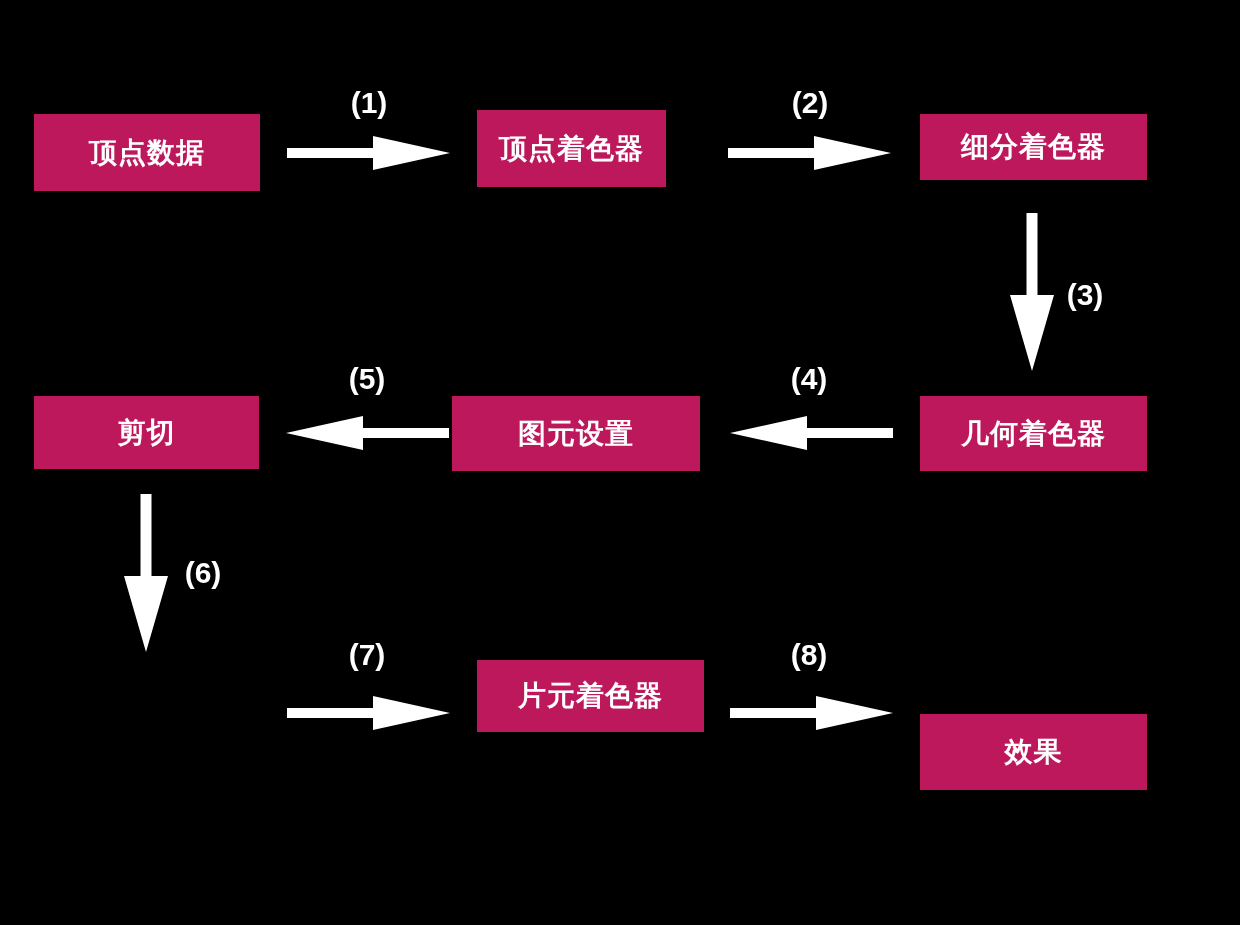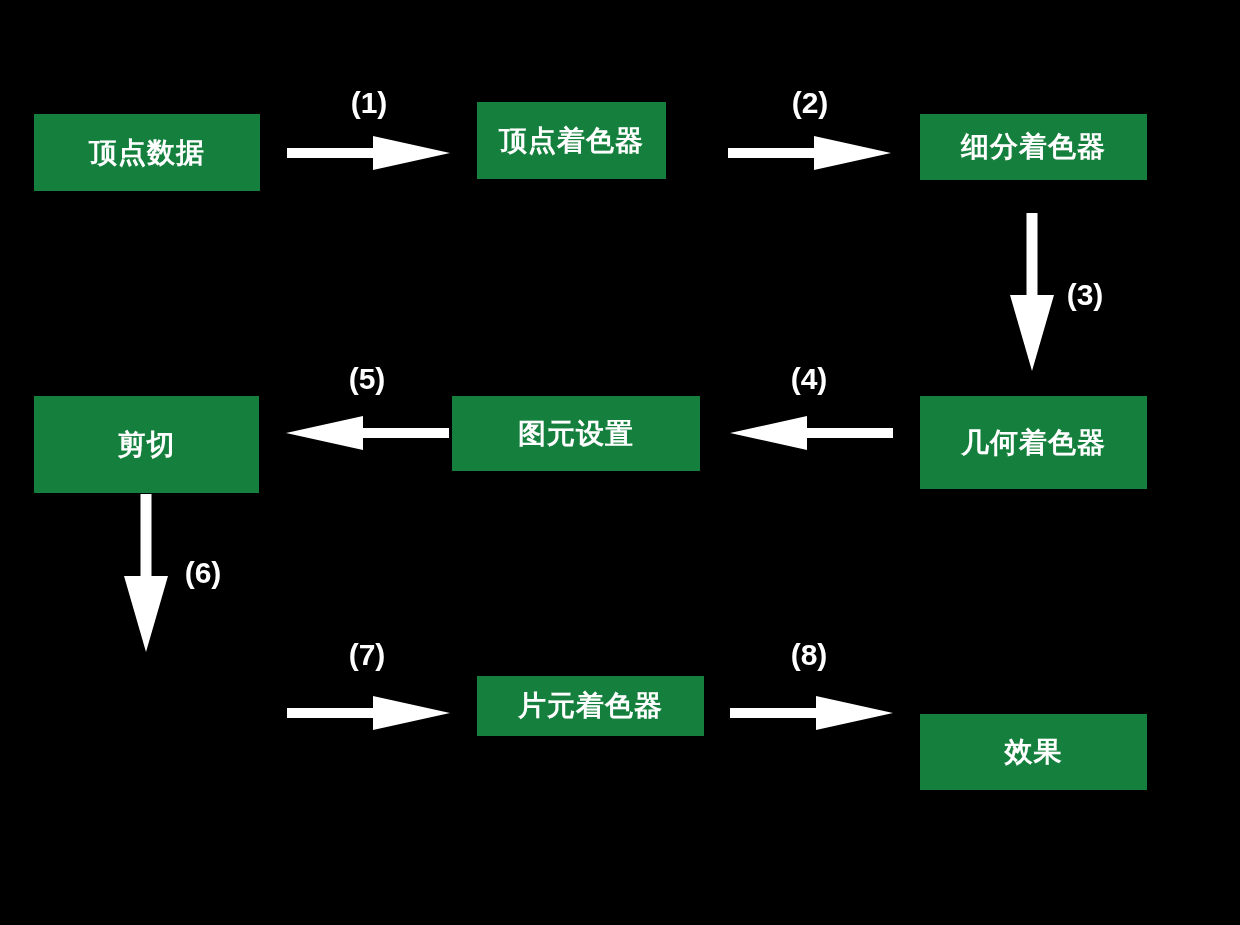--- a/index.html
+++ b/index.html
@@ -10,21 +10,21 @@
   }
   .stage {
     position: relative;
     width: 1240px;
     height: 925px;
     background: #000000;
     overflow: hidden;
   }
   .node {
     position: absolute;
-    background: #15803d;
+    background: #be185d;
     color: #ffffff;
     display: flex;
     align-items: center;
     justify-content: center;
     font-size: 28px;
     font-weight: 600;
     letter-spacing: 1px;
     box-sizing: border-box;
   }
   .step-label {
@@ -42,28 +42,28 @@
   .arrow polygon {
     fill: #ffffff;
   }
 </style>
 </head>
 <body>
 
 <div class="stage">
 
   <div class="node" style="left:34px; top:114px; width:226px; height:77px">顶点数据</div>
-  <div class="node" style="left:477px; top:102px; width:189px; height:77px">顶点着色器</div>
+  <div class="node" style="left:477px; top:110px; width:189px; height:77px">顶点着色器</div>
   <div class="node" style="left:920px; top:114px; width:227px; height:66px">细分着色器</div>
 
-  <div class="node" style="left:920px; top:396px; width:227px; height:93px">几何着色器</div>
+  <div class="node" style="left:920px; top:396px; width:227px; height:75px">几何着色器</div>
   <div class="node" style="left:452px; top:396px; width:248px; height:75px">图元设置</div>
-  <div class="node" style="left:34px; top:396px; width:225px; height:97px">剪切</div>
+  <div class="node" style="left:34px; top:396px; width:225px; height:73px">剪切</div>
 
-  <div class="node" style="left:477px; top:676px; width:227px; height:60px">片元着色器</div>
+  <div class="node" style="left:477px; top:660px; width:227px; height:72px">片元着色器</div>
   <div class="node" style="left:920px; top:714px; width:227px; height:76px">效果</div>
 
   <div class="step-label" style="left:324px; top:86px">(1)</div>
   <svg class="arrow" style="left:287px; top:136px" width="163" height="34" viewBox="0 0 163 34">
     <polygon points="0,12 86,12 86,0 163,17 86,34 86,22 0,22"></polygon>
   </svg>
 
   <div class="step-label" style="left:765px; top:86px">(2)</div>
   <svg class="arrow" style="left:728px; top:136px" width="163" height="34" viewBox="0 0 163 34">
     <polygon points="0,12 86,12 86,0 163,17 86,34 86,22 0,22"></polygon>

